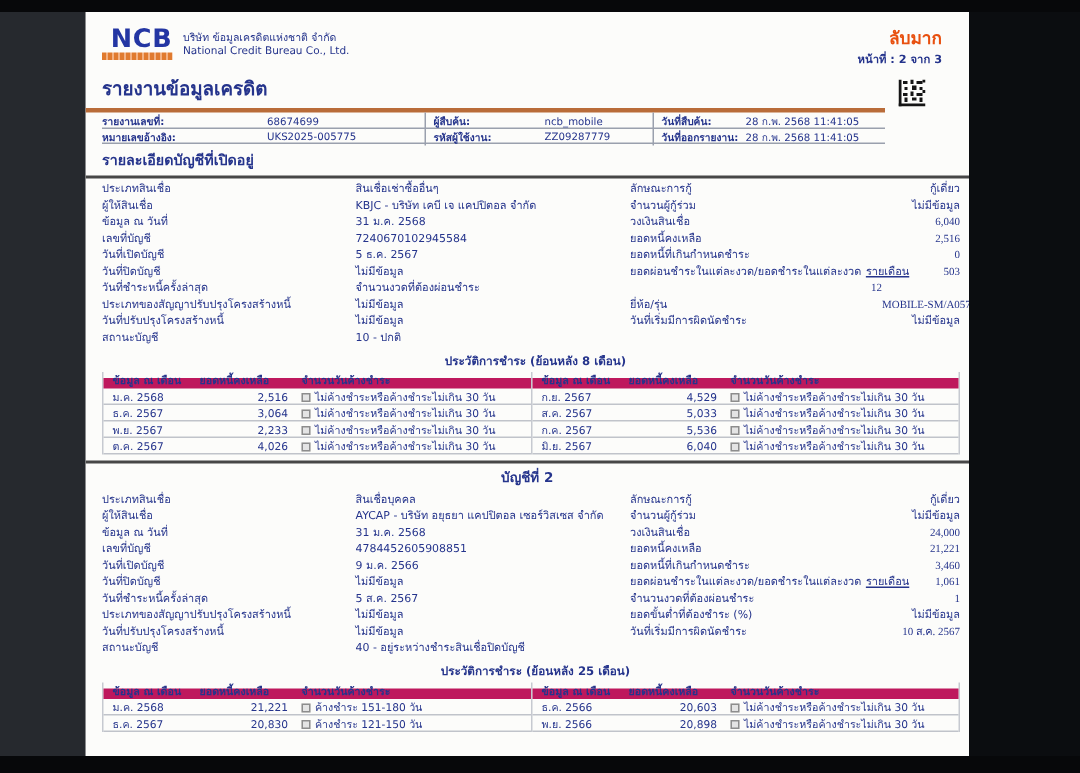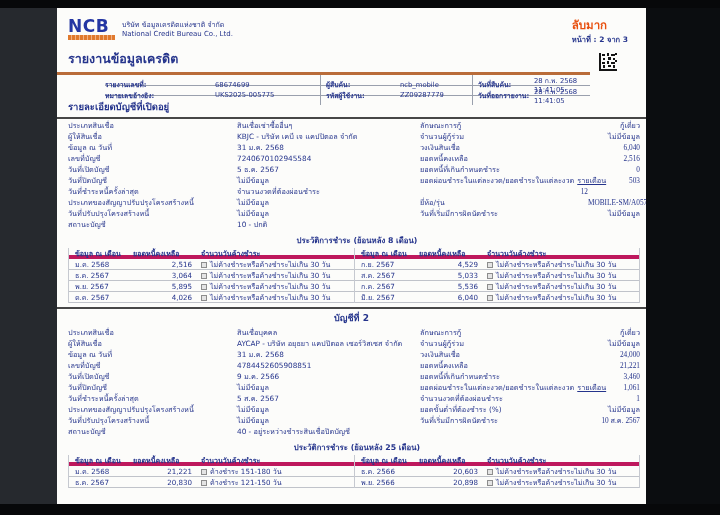--- a/index.html
+++ b/index.html
@@ -16,39 +16,39 @@
   .right-area{ position:absolute; left:646px; top:8px; width:74px; height:496px; background:#0b0d10; z-index:1; }
 
   .page {
     position:absolute; left:57px; top:8px; width:589px; height:497px;
     background:#fcfcfa; color:#25348c; z-index:2; overflow:hidden;
   }
 
   
   .hdr { display:flex; justify-content:space-between; padding:11px 18px 0 11px; }
   .logo-wrap { display:flex; gap:7px; }
-  .ncb-logo { width:47px; }
+  .ncb-logo { width:47px;text-align:right; }
   .ncb-text { font-size:17px; line-height:15px; font-weight:bold; color:#2436a3; letter-spacing:0.5px; }
   .ncb-bar  { height:5px; width:47px; margin-top:1px;
               background:repeating-linear-gradient(90deg,#e07a2e 0 3px,#f2b183 3px 4px); }
   .company { padding-top:2px; }
   .company div { font-size:7px; line-height:9px; font-weight:normal; color:#25348c; }
-  .right-head { text-align:left; }
+  .right-head { text-align:right; }
   .confidential { color:#e8500f; font-weight:bold; font-size:11.5px; line-height:13px; }
   .page-no { font-size:7.5px; font-weight:bold; margin-top:1px; }
 
   .report-title { font-size:12.5px; font-weight:bold; padding:4px 0 3px 11px; }
   .rule-orange { height:3px; background:#b96c39; margin-right:56px; }
 
   .barcode { position:absolute; right:29px; top:45px; width:18px; height:18px; }
 
   
   .info { margin:0 56px 0 0; padding-left:11px; font-size:6.8px; }
   .info-row { display:grid; grid-template-columns:110px 105px 80px 72px 62px 1fr;
-              align-items:center; height:10.5px; border-bottom:1px solid #9aa0ad;margin-left:37px; }
+              align-items:center; height:10.5px; border-bottom:1px solid #9aa0ad; }
   .info-row .lbl { font-weight:bold; }
   .info-row .vd { border-left:1px solid #9aa0ad; padding-left:5px; height:100%;
                   display:flex; align-items:center; }
 
   .section-title { font-size:9.5px; font-weight:bold; padding:3px 0 3px 11px; }
   .rule-dark { height:2px; background:#474747; }
 
   
   .acct-title { text-align:center; font-weight:bold; font-size:9px; padding:2px 0 1px; }
   .fields { padding:1px 6px 0 11px; }
@@ -58,21 +58,21 @@
   .fv2 { text-align:right; white-space:nowrap;font-family:Liberation Serif, serif; }
   .u { text-decoration:underline; margin-left:3px; }
 
   
   .hist-title { font-size:7.8px; font-weight:bold; padding:4px 0 2px 11px;text-align:center; }
   .htables { display:flex; margin:0 6px 0 11px; }
   .htable { width:50%; border-left:1px solid #c6c9d0; }
   .htable:last-child { border-right:1px solid #c6c9d0; }
   .hhead, .hrow { display:grid; grid-template-columns:58px 62px 1fr;
                   align-items:center; height:11px; padding-left:6px; font-size:7.1px; }
-  .hhead { font-weight:bold; border-bottom:4px solid #be185d; }
+  .hhead { font-weight:bold; border-bottom:7px solid #be185d; }
   .hrow  { border-bottom:1px solid #c0c3ca; }
   .hb { text-align:right; padding-right:3px; white-space:nowrap; }
   .hs { display:flex; align-items:center; gap:3px; padding-left:6px; white-space:nowrap; }
   .cb { width:6px; height:6px; flex:none; background:#e4e4e4; border:1px solid #8d8d8d; display:inline-block; }
 </style>
 </head>
 <body>
 
 <div class="top-bar"></div>
 <div class="left-strip"></div>
@@ -225,21 +225,21 @@
       <div class="hrow">
         <span>ธ.ค. 2567</span>
         <span class="hb">3,064</span>
         <span class="hs">
             <span class="cb"></span>
             <span>ไม่ค้างชำระหรือค้างชำระไม่เกิน 30 วัน</span>
           </span>
       </div>
       <div class="hrow">
         <span>พ.ย. 2567</span>
-        <span class="hb">5,895</span>
+        <span class="hb">2,233</span>
         <span class="hs">
             <span class="cb"></span>
             <span>ไม่ค้างชำระหรือค้างชำระไม่เกิน 30 วัน</span>
           </span>
       </div>
       <div class="hrow">
         <span>ต.ค. 2567</span>
         <span class="hb">4,026</span>
         <span class="hs">
             <span class="cb"></span>

